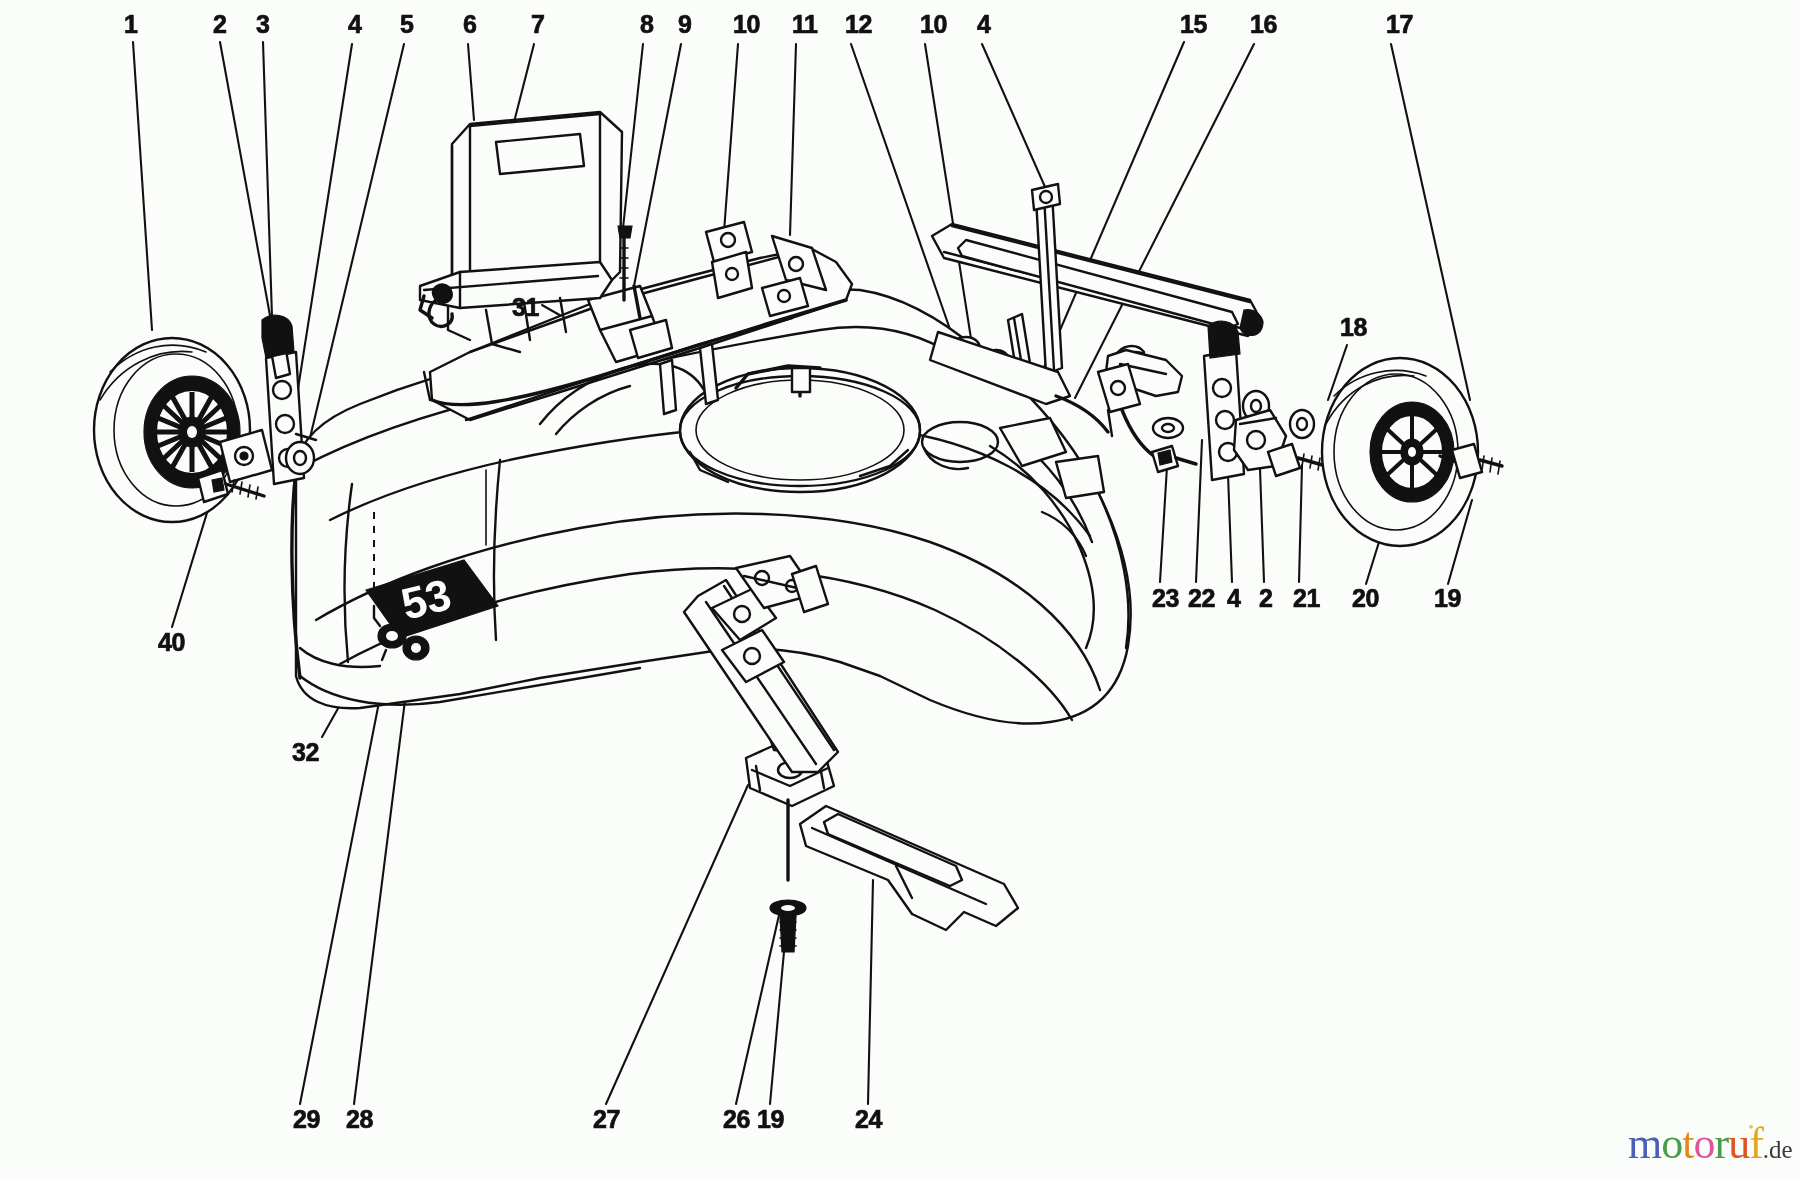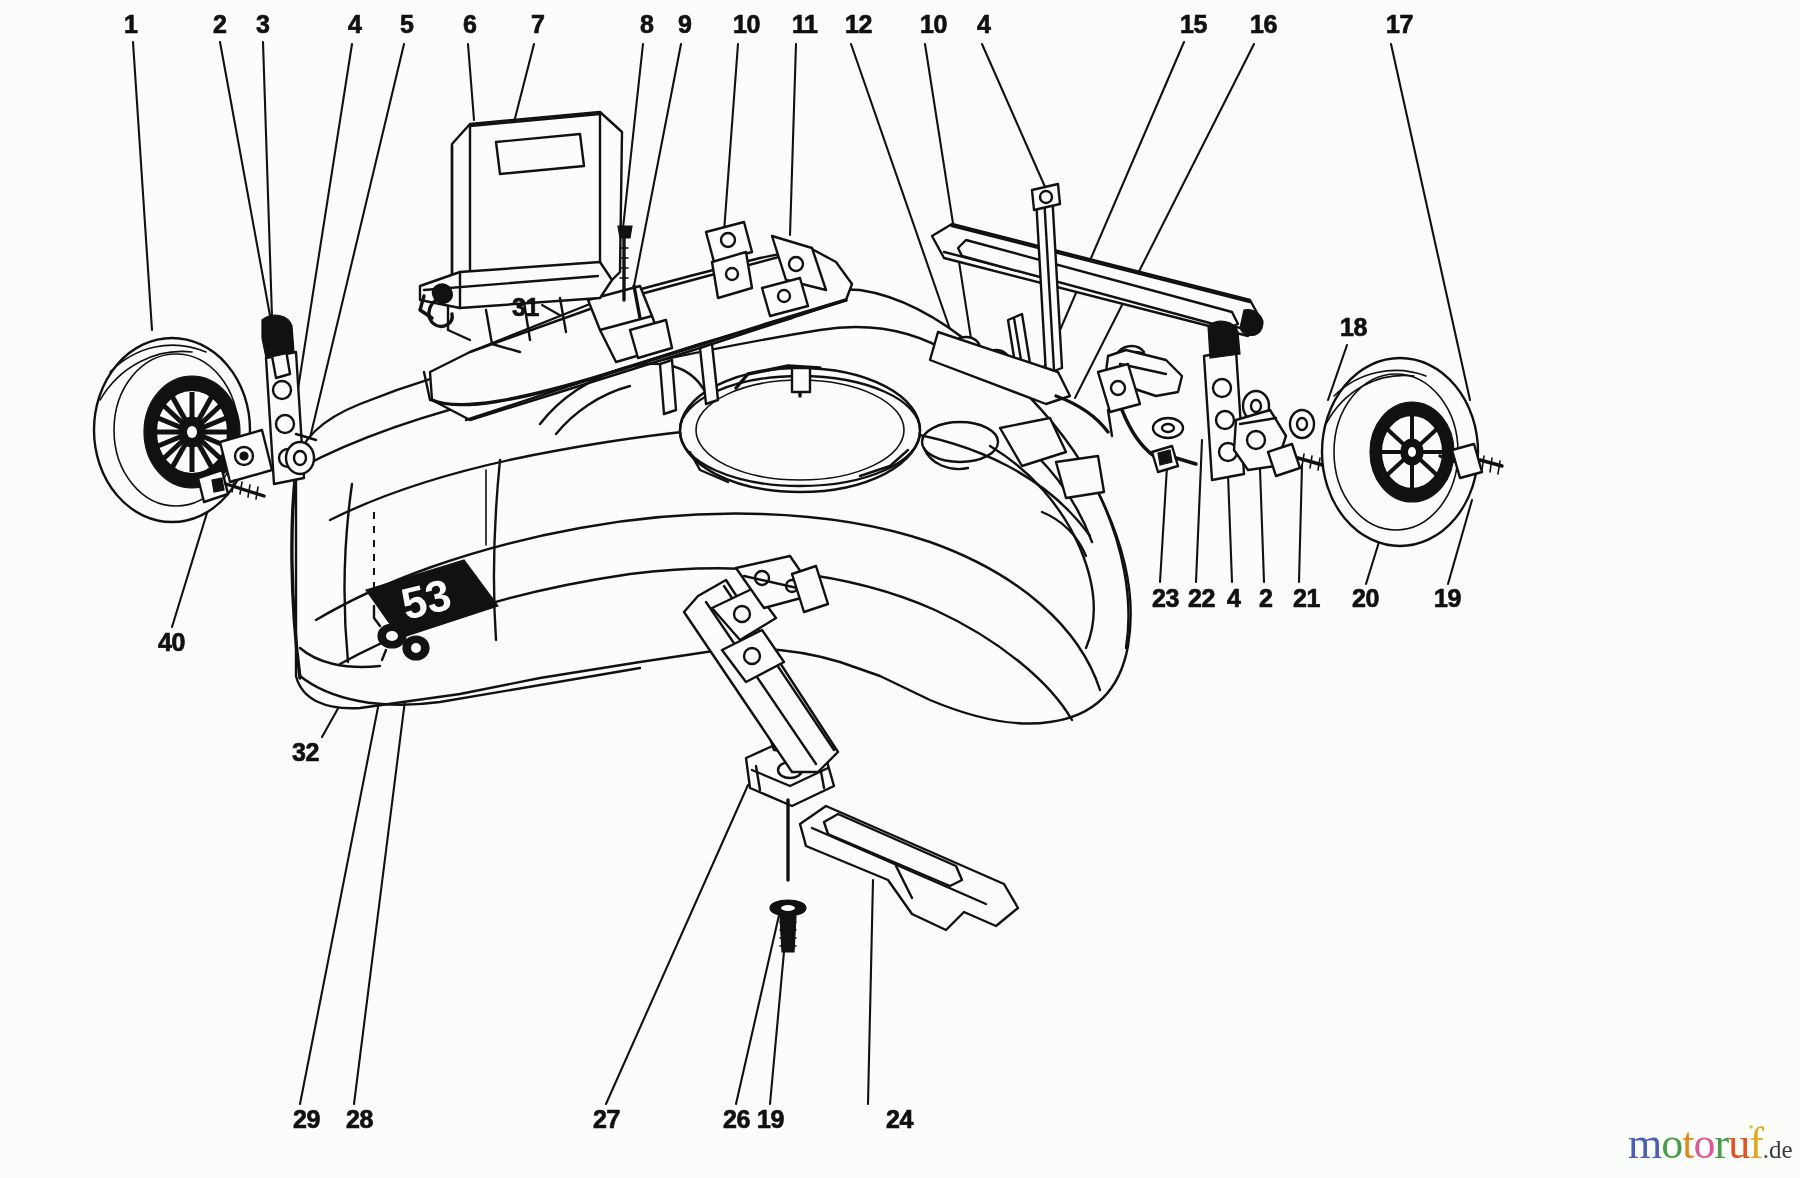--- a/index.html
+++ b/index.html
@@ -510,21 +510,21 @@
       <div class="callout" style="left: 1250px; top: 12px;">16</div>
       <div class="callout" style="left: 1386px; top: 12px;">17</div>
       <div class="callout" style="left: 1340px; top: 315px;">18</div>
       <div class="callout" style="left: 1434px; top: 586px;">19</div>
       <div class="callout" style="left: 1352px; top: 586px;">20</div>
       <div class="callout" style="left: 1293px; top: 586px;">21</div>
       <div class="callout" style="left: 1188px; top: 586px;">22</div>
       <div class="callout" style="left: 1152px; top: 586px;">23</div>
       <div class="callout" style="left: 1227px; top: 586px;">4</div>
       <div class="callout" style="left: 1259px; top: 586px;">2</div>
-      <div class="callout" style="left: 855px; top: 1107px; margin-left: 31px;">24</div>
+      <div class="callout" style="left: 855px; top: 1107px;">24</div>
       <div class="callout" style="left: 757px; top: 1107px;">19</div>
       <div class="callout" style="left: 723px; top: 1107px;">26</div>
       <div class="callout" style="left: 593px; top: 1107px;">27</div>
       <div class="callout" style="left: 346px; top: 1107px;">28</div>
       <div class="callout" style="left: 293px; top: 1107px;">29</div>
       <div class="callout" style="left: 158px; top: 630px;">40</div>
       <div class="callout" style="left: 512px; top: 295px;">31</div>
       <div class="callout" style="left: 292px; top: 740px;">32</div>
     </div>
 

